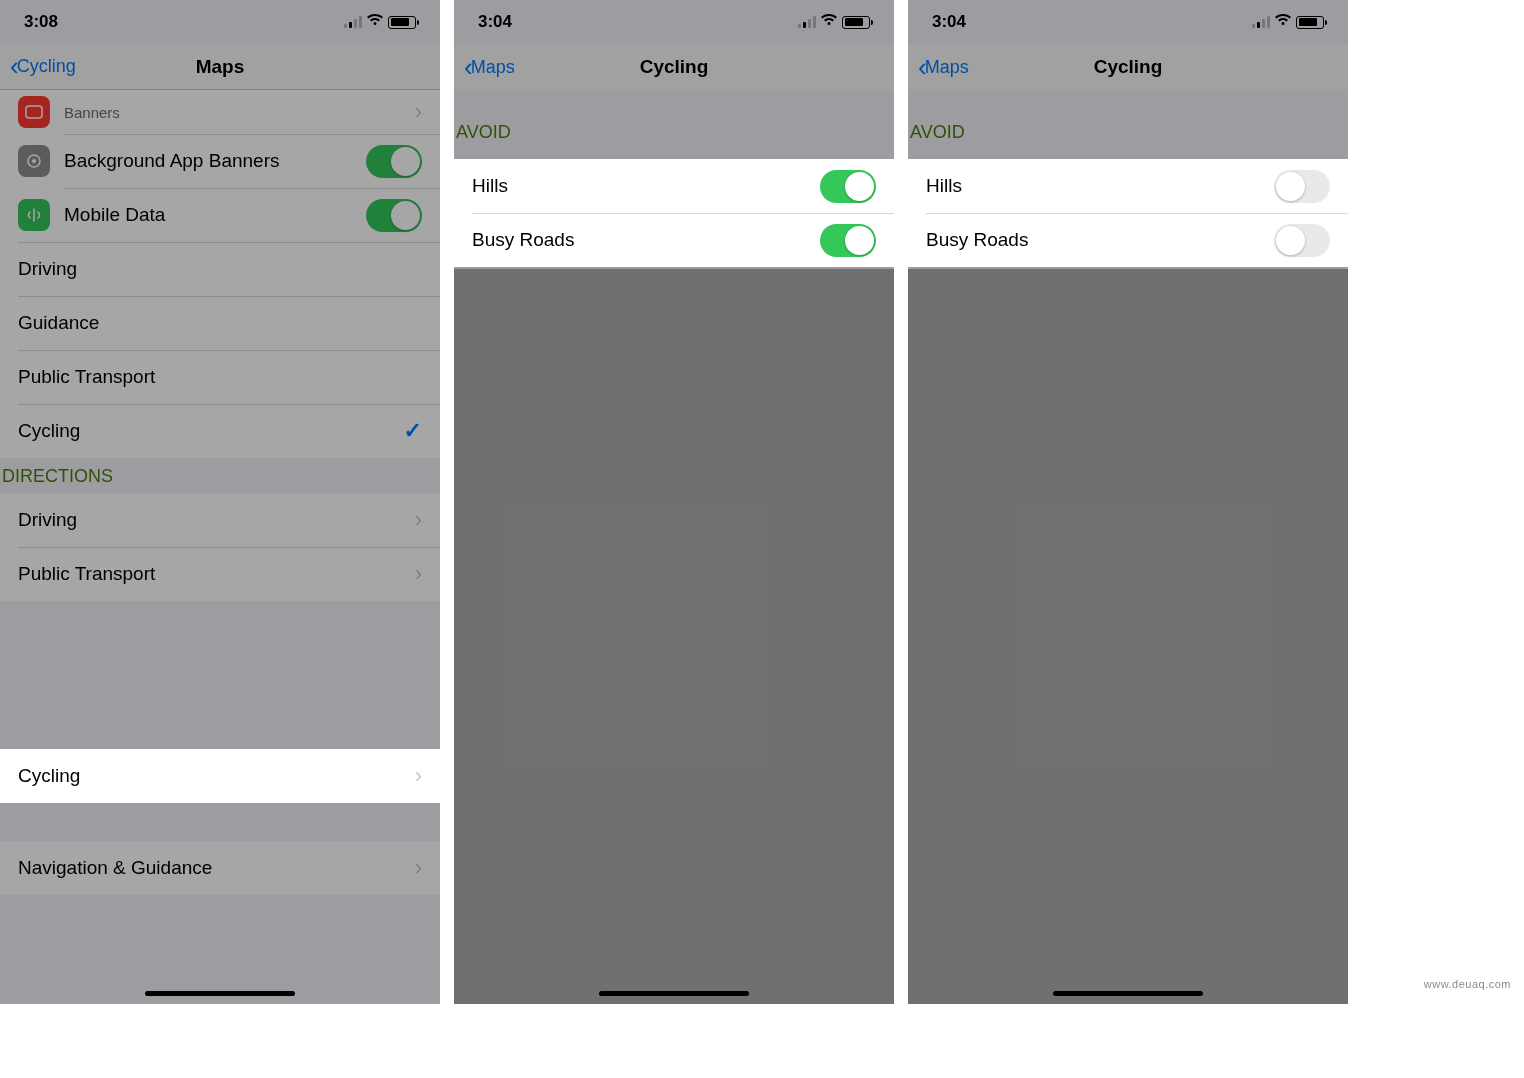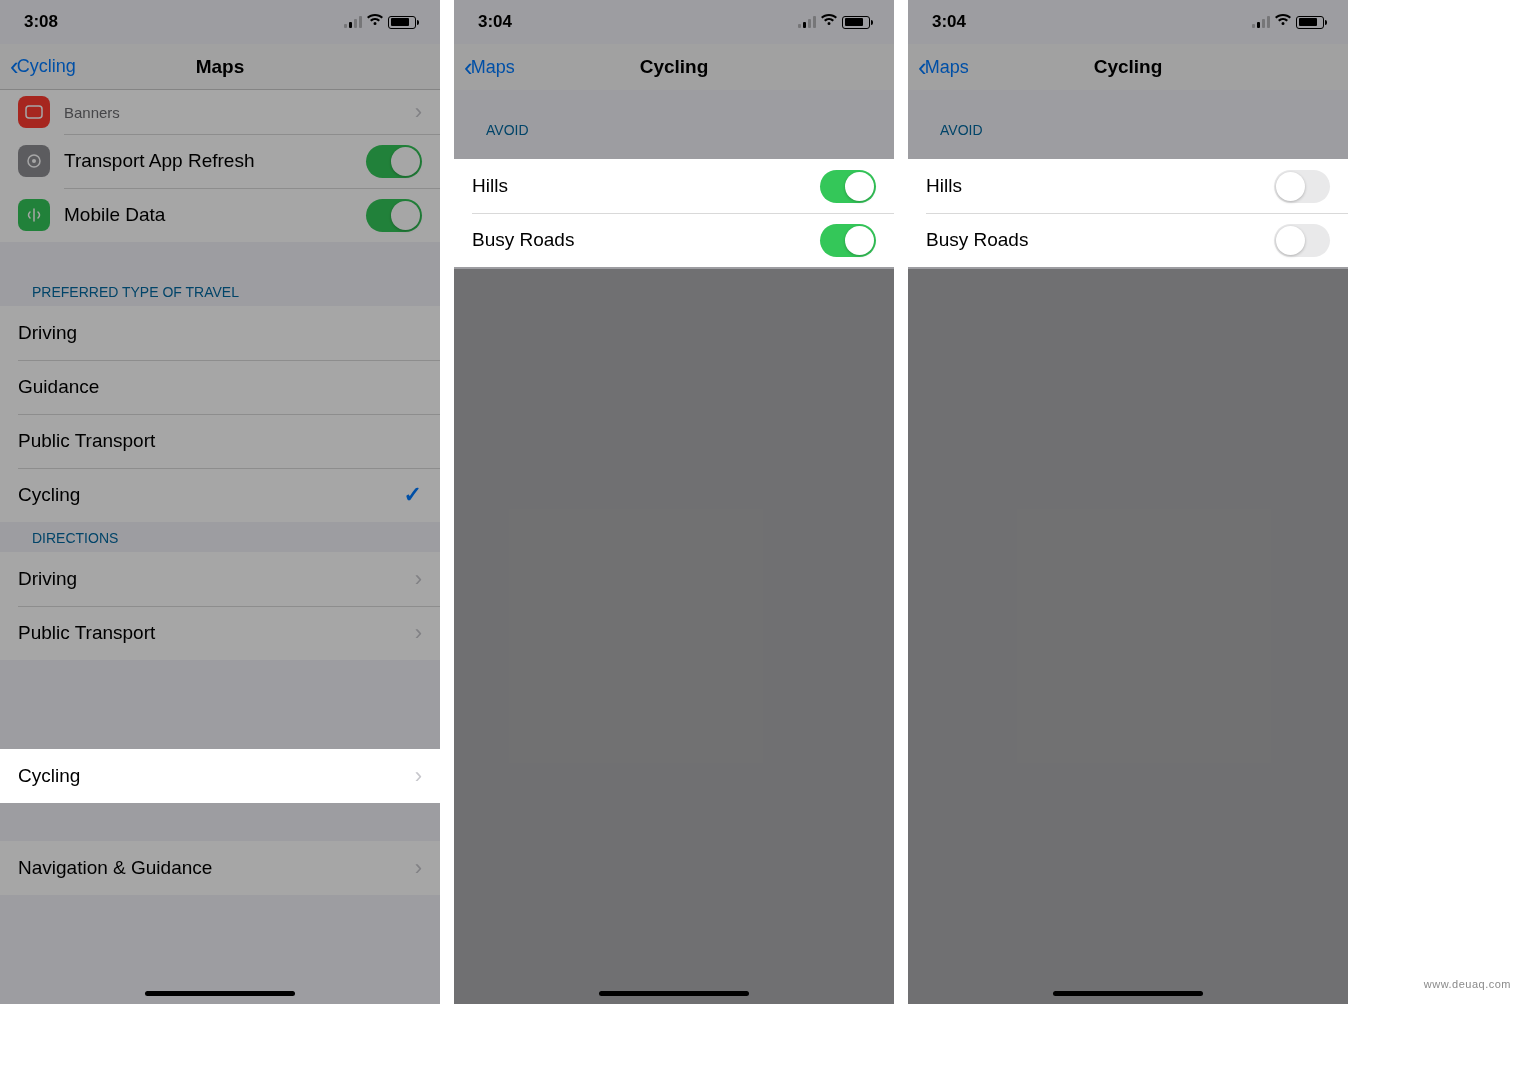--- a/index.html
+++ b/index.html
@@ -67,24 +67,24 @@
   .nav-title {
     position:absolute;
     left:0; right:0;
     text-align:center;
     font-weight:600;
     font-size:19px;
     pointer-events:none;
   }
   .nav-bar.noline { border-bottom: none; }
   .section-header {
-    font-size:14px;
-    color:#0369a1;
+    font-size:18px;
+    color:#4d7c0f;
     text-transform:uppercase;
-    padding: 8px 32px 6px;
+    padding: 8px 2px 6px;
   }
   .section-footer {
     font-size:14px;
     color:#6c6c70;
     padding: 8px 18px;
     line-height:1.4;
   }
   .row {
     background:#fff;
     display:flex;
@@ -206,41 +206,40 @@
         <span class="chev-right">›</span>
       </div>
       <div class="row with-icon">
         <div class="row-left">
           <span class="app-icon" style="background:#8e8e93">
             <svg width="18" height="18" viewBox="0 0 18 18">
                 <circle cx="9" cy="9" r="6" fill="none" stroke="#fff" stroke-width="1.5"></circle>
                 <circle cx="9" cy="9" r="2" fill="#fff"></circle>
               </svg>
           </span>
-          <span>Transport App Refresh</span>
+          <span>Background App Banners</span>
         </div>
         <span class="toggle on">
             <span class="knob"></span>
           </span>
       </div>
       <div class="row with-icon">
         <div class="row-left">
           <span class="app-icon" style="background:#34c759">
             <svg width="18" height="18" viewBox="0 0 18 18">
                 <path d="M9 3v12M5 6c-2 2-2 4 0 6M13 6c2 2 2 4 0 6" stroke="#fff" stroke-width="1.5" fill="none" stroke-linecap="round"></path>
               </svg>
           </span>
           <span>Mobile Data</span>
         </div>
         <span class="toggle on">
             <span class="knob"></span>
           </span>
       </div>
 
-      <div class="section-header" style="margin-top:34px;">PREFERRED TYPE OF TRAVEL</div>
       <div class="row">
         <span>Driving</span>
       </div>
       <div class="row">
         <span>Guidance</span>
       </div>
       <div class="row">
         <span>Public Transport</span>
       </div>
       <div class="row">

